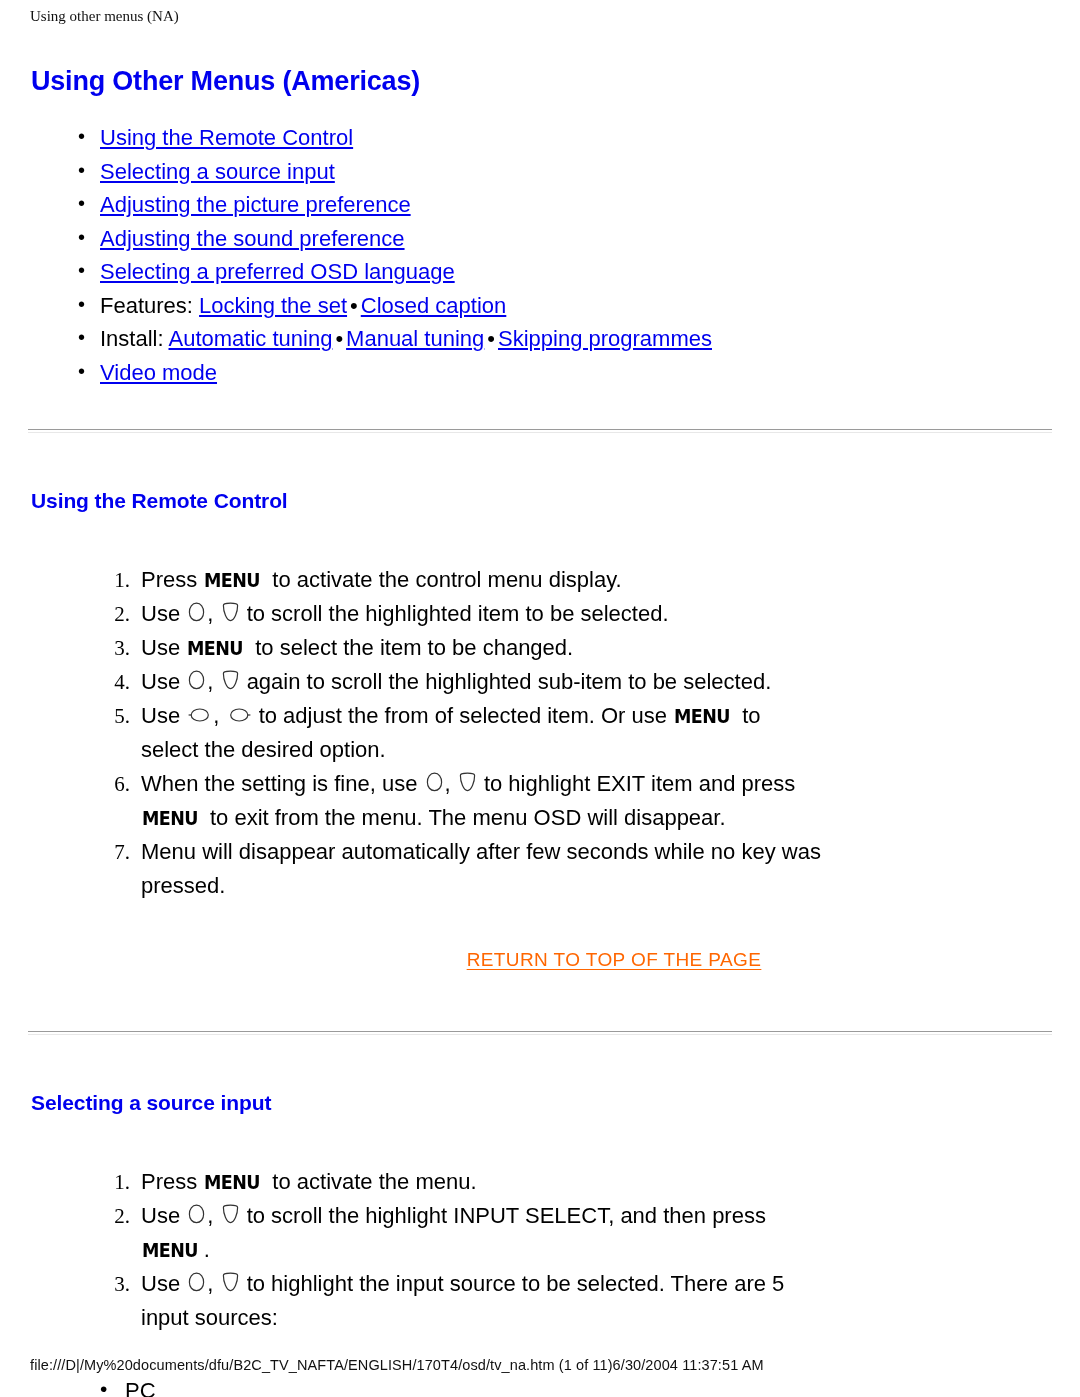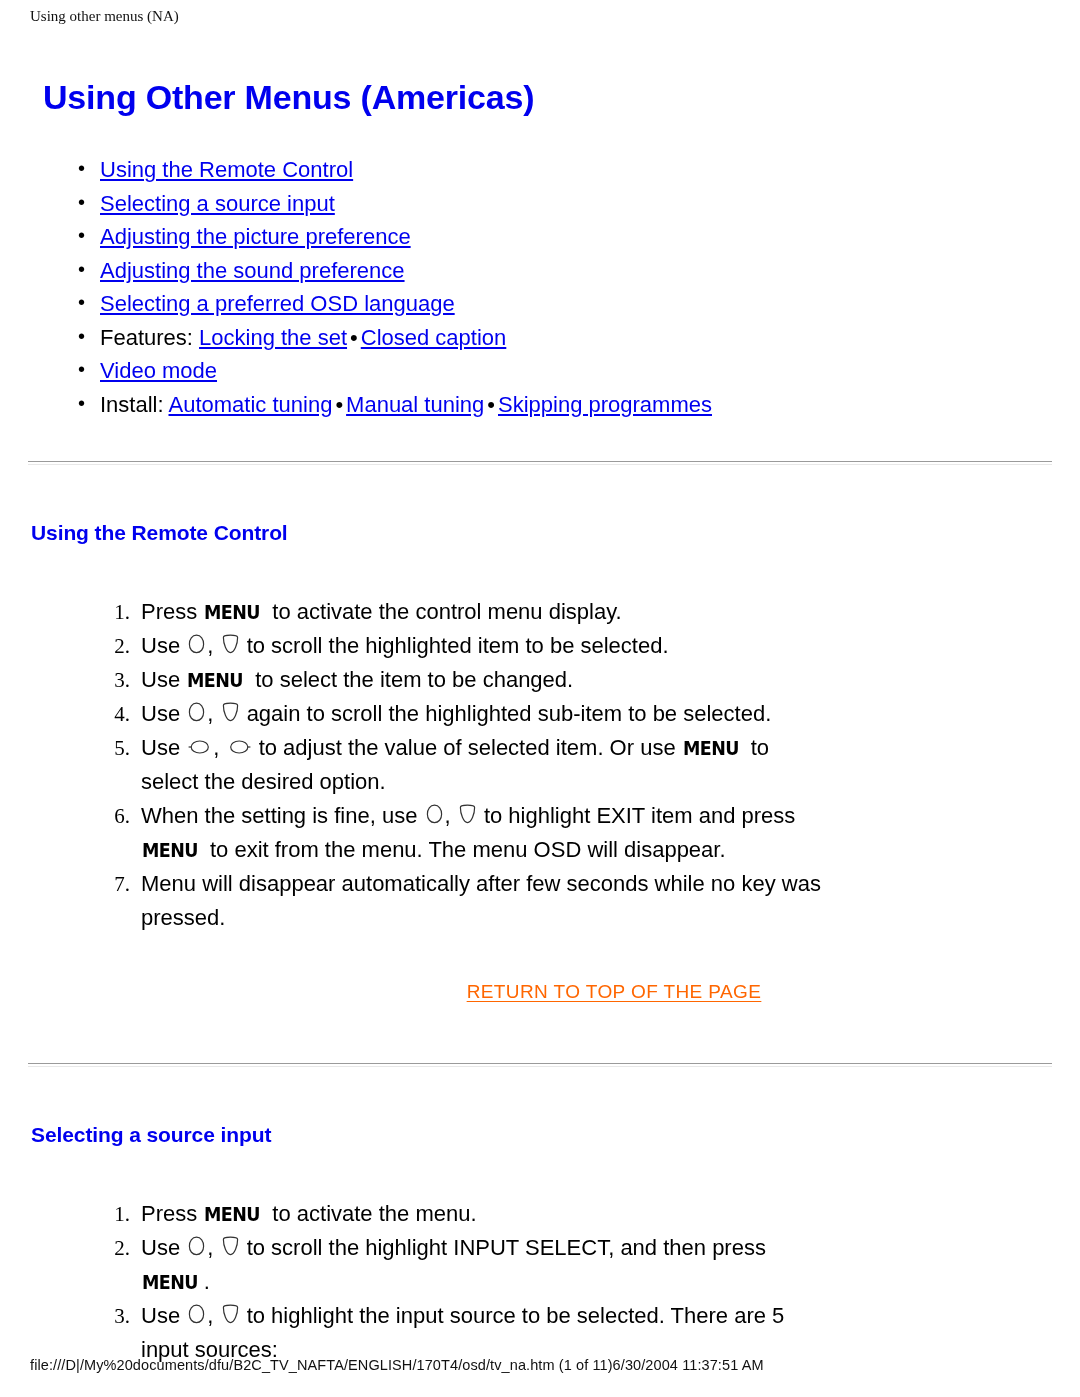--- a/index.html
+++ b/index.html
@@ -45,23 +45,23 @@
     width: 868px;
   }
 
   .content {
     padding: 0 28px 0 28px;
   }
 
   
   h1.doc-title {
     color: #0000EE;
-    font-size: 34px;
+    font-size: 27px;
     font-weight: bold;
-    margin: 12px;
+    margin: 0;
     padding: 66px 0 0 3px;
     letter-spacing: -0.2px;
   }
 
   h2.section-title {
     color: #0000EE;
     font-size: 21px;
     font-weight: bold;
     margin: 0;
     padding: 0 0 0 3px;
@@ -226,25 +226,25 @@
         <a class="blue-link" href="#">Adjusting the sound preference</a>
       </li>
       <li>
         <a class="blue-link" href="#">Selecting a preferred OSD language</a>
       </li>
       <li>
         <span>Features:</span>
         <a class="blue-link" href="#">Locking the set</a><span class="sep-dot">•</span><a class="blue-link" href="#">Closed caption</a>
       </li>
       <li>
-        <a class="blue-link" href="#">Video mode</a>
-      </li>
-      <li>
         <span>Install:</span>
         <a class="blue-link" href="#">Automatic tuning</a><span class="sep-dot">•</span><a class="blue-link" href="#">Manual tuning</a><span class="sep-dot">•</span><a class="blue-link" href="#">Skipping programmes</a>
+      </li>
+      <li>
+        <a class="blue-link" href="#">Video mode</a>
       </li>
     </ul>
 
     <div class="spacer-40"></div>
   </div>
 
   <div class="hr"></div>
 
   <div class="content">
     <div class="spacer-40"></div>
@@ -293,21 +293,21 @@
       <li>
         <span>Use</span>
         <span class="key-icon"><svg width="25" height="20" viewBox="0 0 25 20">
               <path d="M4.2 10 C4.2 6.4 8.0 4.0 12.8 4.0 C17.6 4.0 21.3 6.4 21.3 10 C21.3 13.6 17.6 16.0 12.8 16.0 C8.0 16.0 4.2 13.6 4.2 10 Z" fill="none" stroke="#333" stroke-width="1.2"></path>
               <path d="M4.2 10 L1.6 10" stroke="#333" stroke-width="1.2" fill="none"></path>
             </svg></span><span>,</span>
         <span class="key-icon"><svg width="25" height="20" viewBox="0 0 25 20">
               <path d="M20.8 10 C20.8 6.4 17.0 4.0 12.2 4.0 C7.4 4.0 3.7 6.4 3.7 10 C3.7 13.6 7.4 16.0 12.2 16.0 C17.0 16.0 20.8 13.6 20.8 10 Z" fill="none" stroke="#333" stroke-width="1.2"></path>
               <path d="M20.8 10 L23.4 10" stroke="#333" stroke-width="1.2" fill="none"></path>
             </svg></span>
-        <span>to adjust the value of selected item. Or use</span>
+        <span>to adjust the from of selected item. Or use</span>
         <span class="menu-key">MENU</span>
         <span>to select the desired option.</span>
       </li>
 
       <li>
         <span>When the setting is fine, use</span>
         <span class="key-icon"><svg width="19" height="22" viewBox="0 0 19 22">
               <path d="M9.5 2.2 C13.9 2.2 16.6 6.2 16.6 11.2 C16.6 16.1 13.6 19.6 9.5 19.6 C5.4 19.6 2.4 16.1 2.4 11.2 C2.4 6.2 5.1 2.2 9.5 2.2 Z" fill="none" stroke="#333" stroke-width="1.2"></path>
             </svg></span><span>,</span>
         <span class="key-icon"><svg width="19" height="22" viewBox="0 0 19 22">

